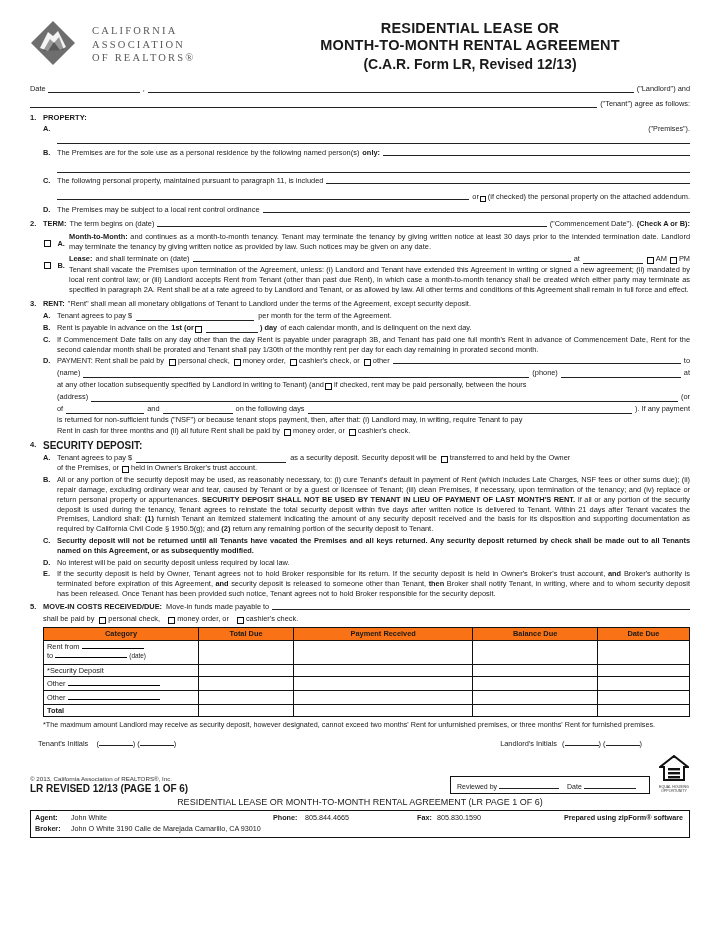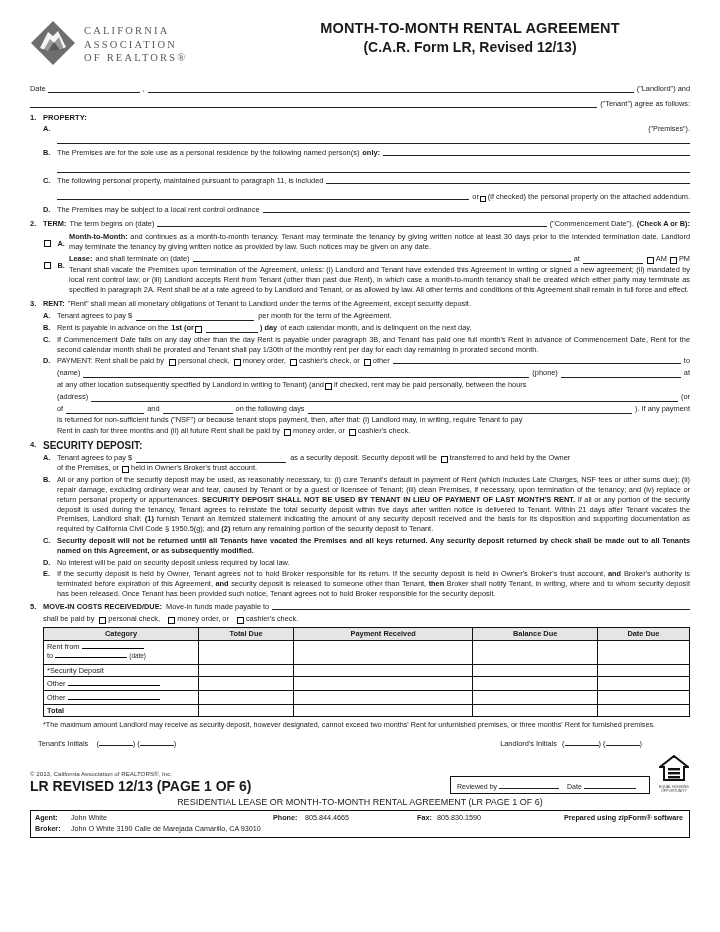--- a/index.html
+++ b/index.html
@@ -12,21 +12,21 @@
     overflow: hidden;
   }
   .page {
     position: relative;
     width: 720px; height: 932px;
     padding: 18px 30px 0 30px;
   }
 
   
   .header { display:flex; align-items:flex-start; height: 62px; }
-  .logo-wrap { display:flex; align-items:flex-start; width:250px; gap:8px; padding-top:2px;}
+  .logo-wrap { display:flex; align-items:flex-start; width:250px; gap:16px; padding-top:2px;}
   .car-mark { width:46px; height:46px; position:relative; flex:none; }
   .car-mark svg { display:block; }
   .car-words { padding-top:4px; }
   .car-words div {
     font-family: "Liberation Serif", serif;
     font-size: 10.5px;
     letter-spacing: 2.2px;
     color: #5a5a5a;
     line-height: 13.5px;
     white-space: nowrap;
@@ -56,34 +56,34 @@
   .sub-let { width:14px; flex:none; font-size:7.4px; font-weight:bold; text-align:left;}
   .sub-body { flex:1; font-size:7.4px; line-height:9.8px; text-align:justify; }
 
   
   .cb { display:inline-block; width:6px; height:6px; border:1px solid #111; vertical-align:-1px; margin:0 2px 0 1px; background:#fff;}
   .cb-lg { width:7px; height:7px; }
 
   
   table.costs { border-collapse:collapse; width:100%; margin-top:3px; }
   table.costs th, table.costs td { border:1px solid #111; font-size:7.4px; }
-  table.costs th { text-align:center; font-weight:bold; height:13px; background:#e5e5e5;}
+  table.costs th { text-align:center; font-weight:bold; height:13px; background:#f97316;}
   table.costs td { height:12px; padding:0 3px; }
   td.cat { width:24%; }
   .cell-line { display:inline-block; border-bottom:1.3px solid #000; height:7px; }
 
   
   .initials-row { display:flex; justify-content:space-between; margin-top:9px; font-size:7.4px; padding:0 8px;}
   .ini-seg { display:inline-block; border-bottom:1px solid #222; width:34px; height:8px; }
 
   
   .foot { display:flex; align-items:flex-end; margin-top:7px; }
   .foot-left { flex:1; }
   .copy { font-size:6.2px; color:#333; }
-  .lrrev { font-size:14px; font-weight:bold; margin-top:1px;}
+  .lrrev { font-size:10px; font-weight:bold; margin-top:1px;}
   .review-box { border:1px solid #111; font-size:7px; padding:3px 6px; width:200px; white-space:nowrap;}
   .eh-logo { width:32px; margin-left:8px; text-align:center;}
   .eh-cap { font-size:3.6px; line-height:4.2px; color:#333; }
   .foot-title { text-align:center; font-size:9px; font-weight:normal; margin-top:3px; }
 
   .agent-box { border:1px solid #111; margin-top:3px; font-size:7.2px; padding:2px 4px; }
   .agent-line { position:relative; height:11px; }
 </style>
 </head>
 <body>
@@ -99,20 +99,21 @@
           <path d="M13 31 L20 19 L24 23 L29 17 L34 30 Z" fill="#4a4a4a" opacity="0.55"></path>
         </svg>
       </div>
       <div class="car-words">
         <div>CALIFORNIA</div>
         <div>ASSOCIATION</div>
         <div>OF REALTORS®</div>
       </div>
     </div>
     <div class="title-block">
+      <div class="t1">RESIDENTIAL LEASE OR</div>
       <div class="t2">MONTH-TO-MONTH RENTAL AGREEMENT</div>
       <div class="t3">(C.A.R. Form LR, Revised 12/13)</div>
     </div>
   </div>
 
   <div class="date-row">
     <span class="lbl">Date</span>
     <span class="seg" style="width:92px;"></span>
     <span style="padding:0 3px;">,</span>
     <span class="seg" style="flex:1;"></span>

